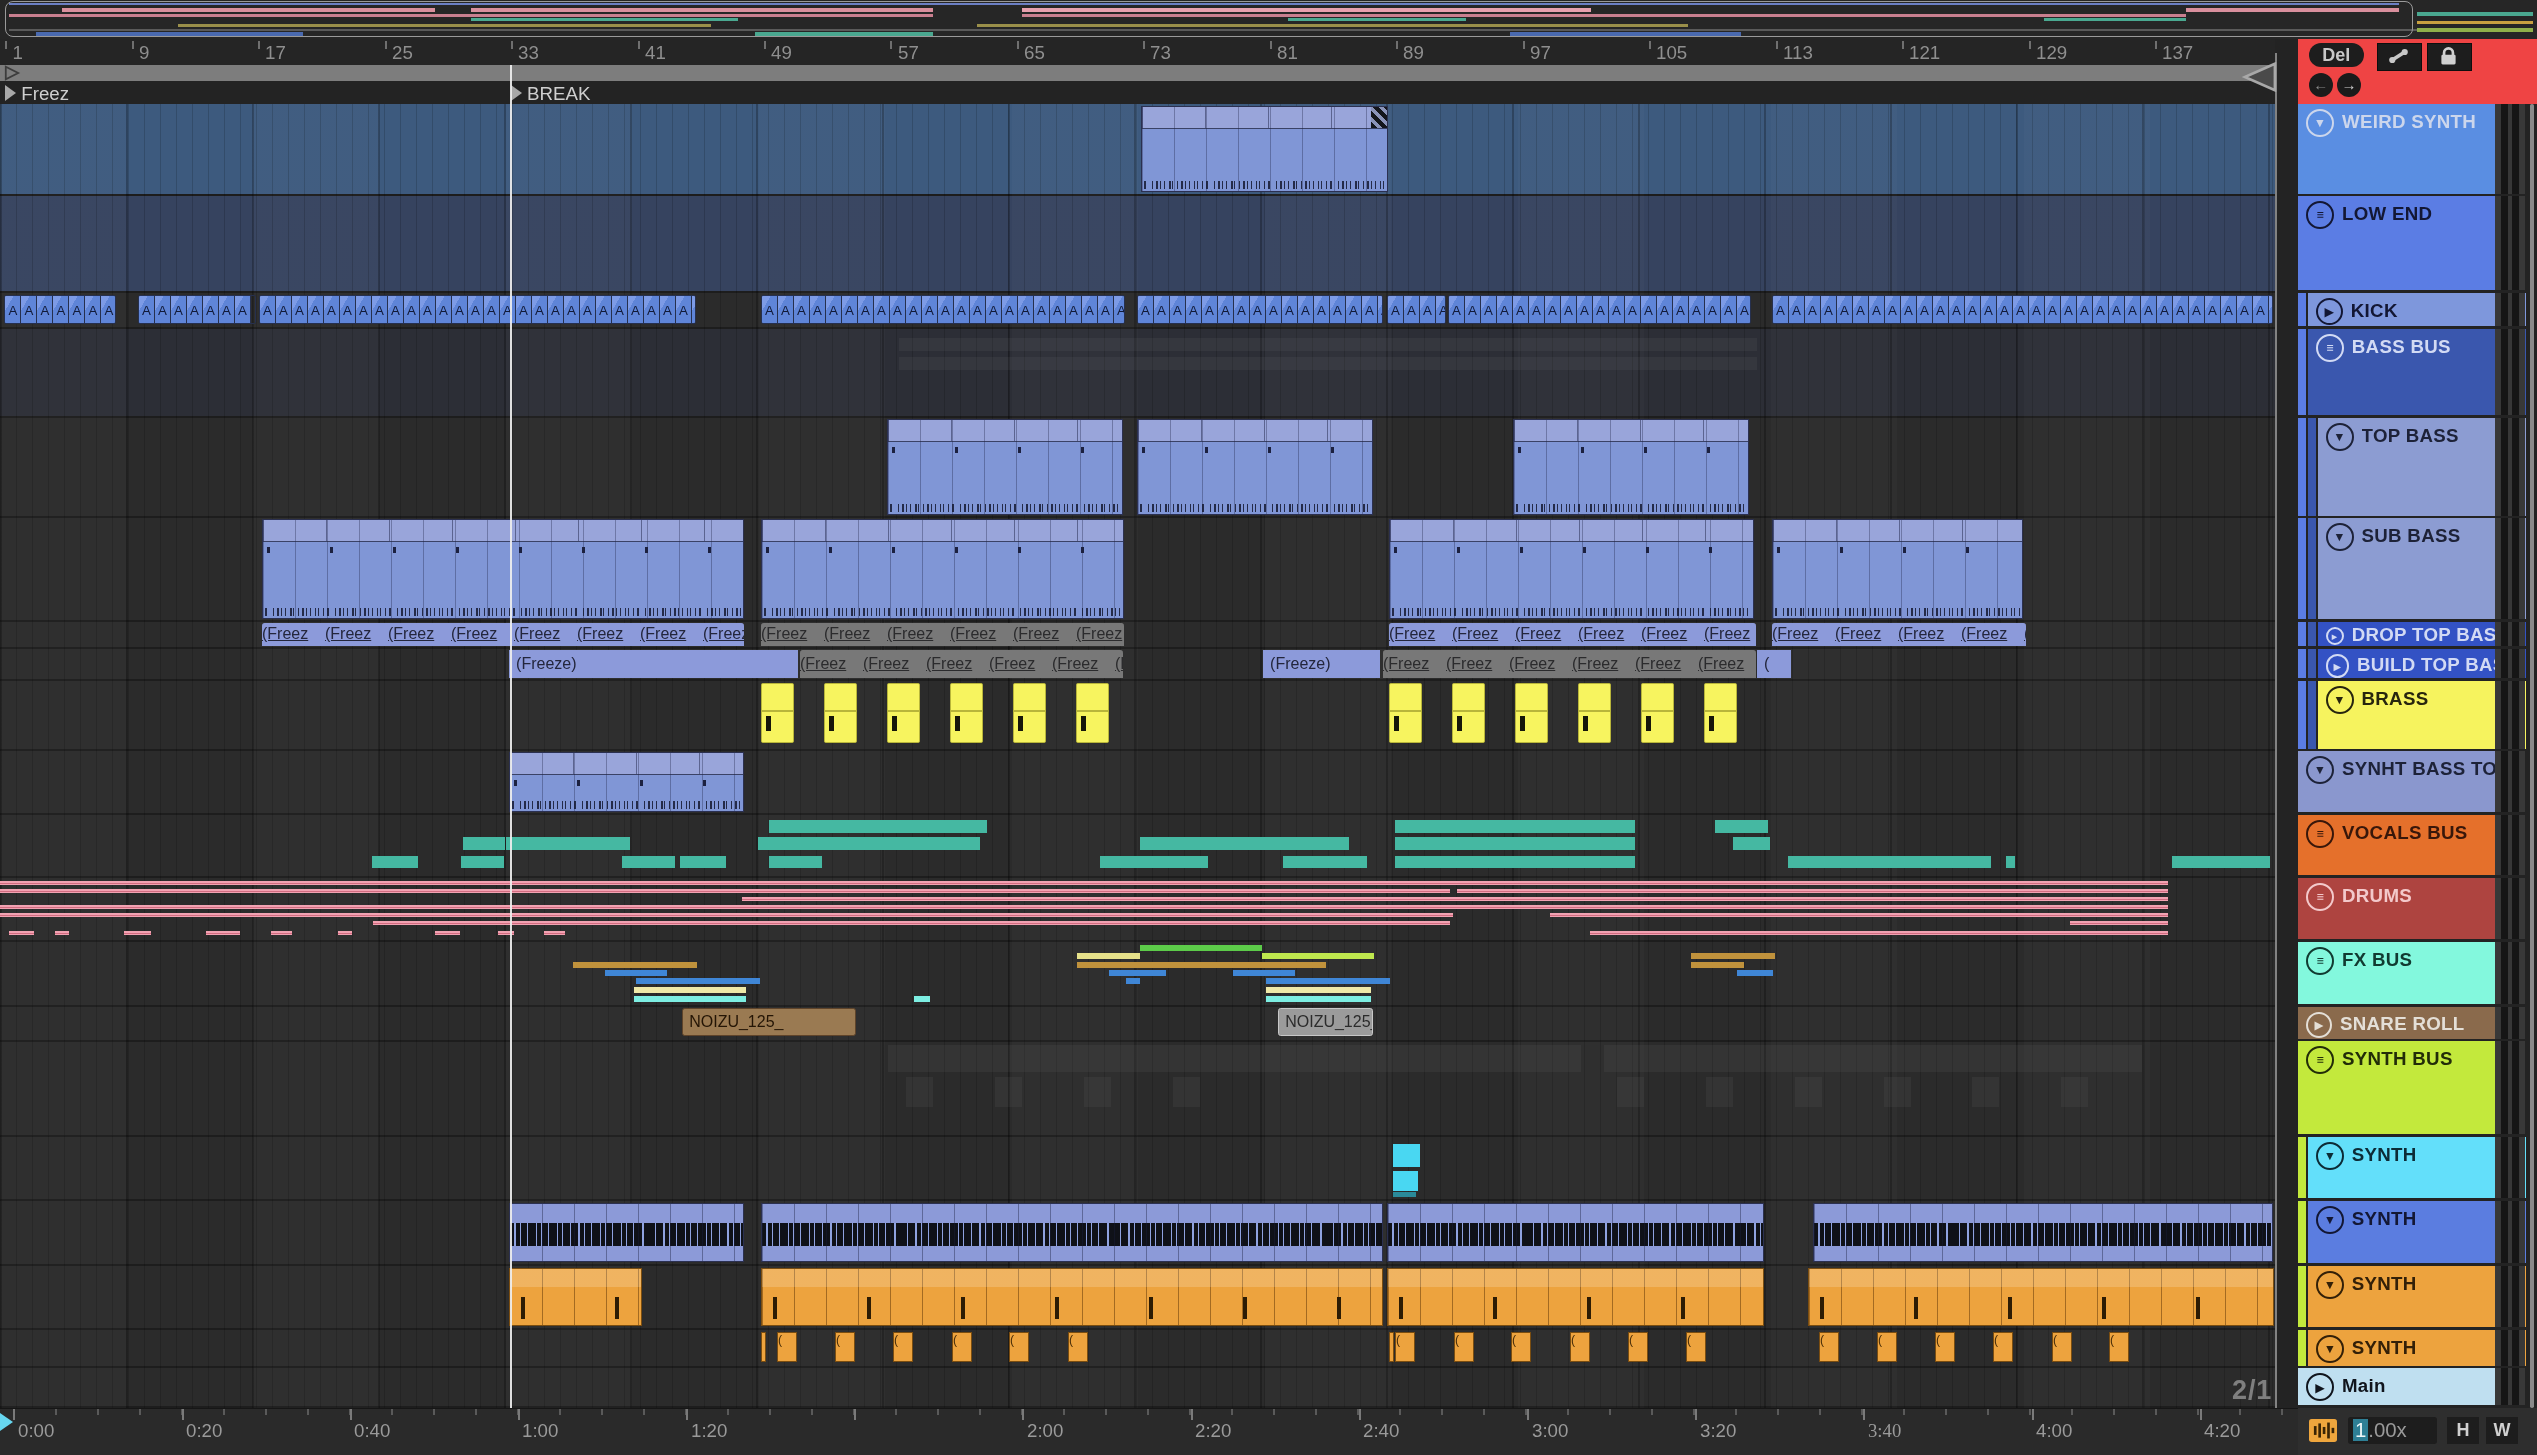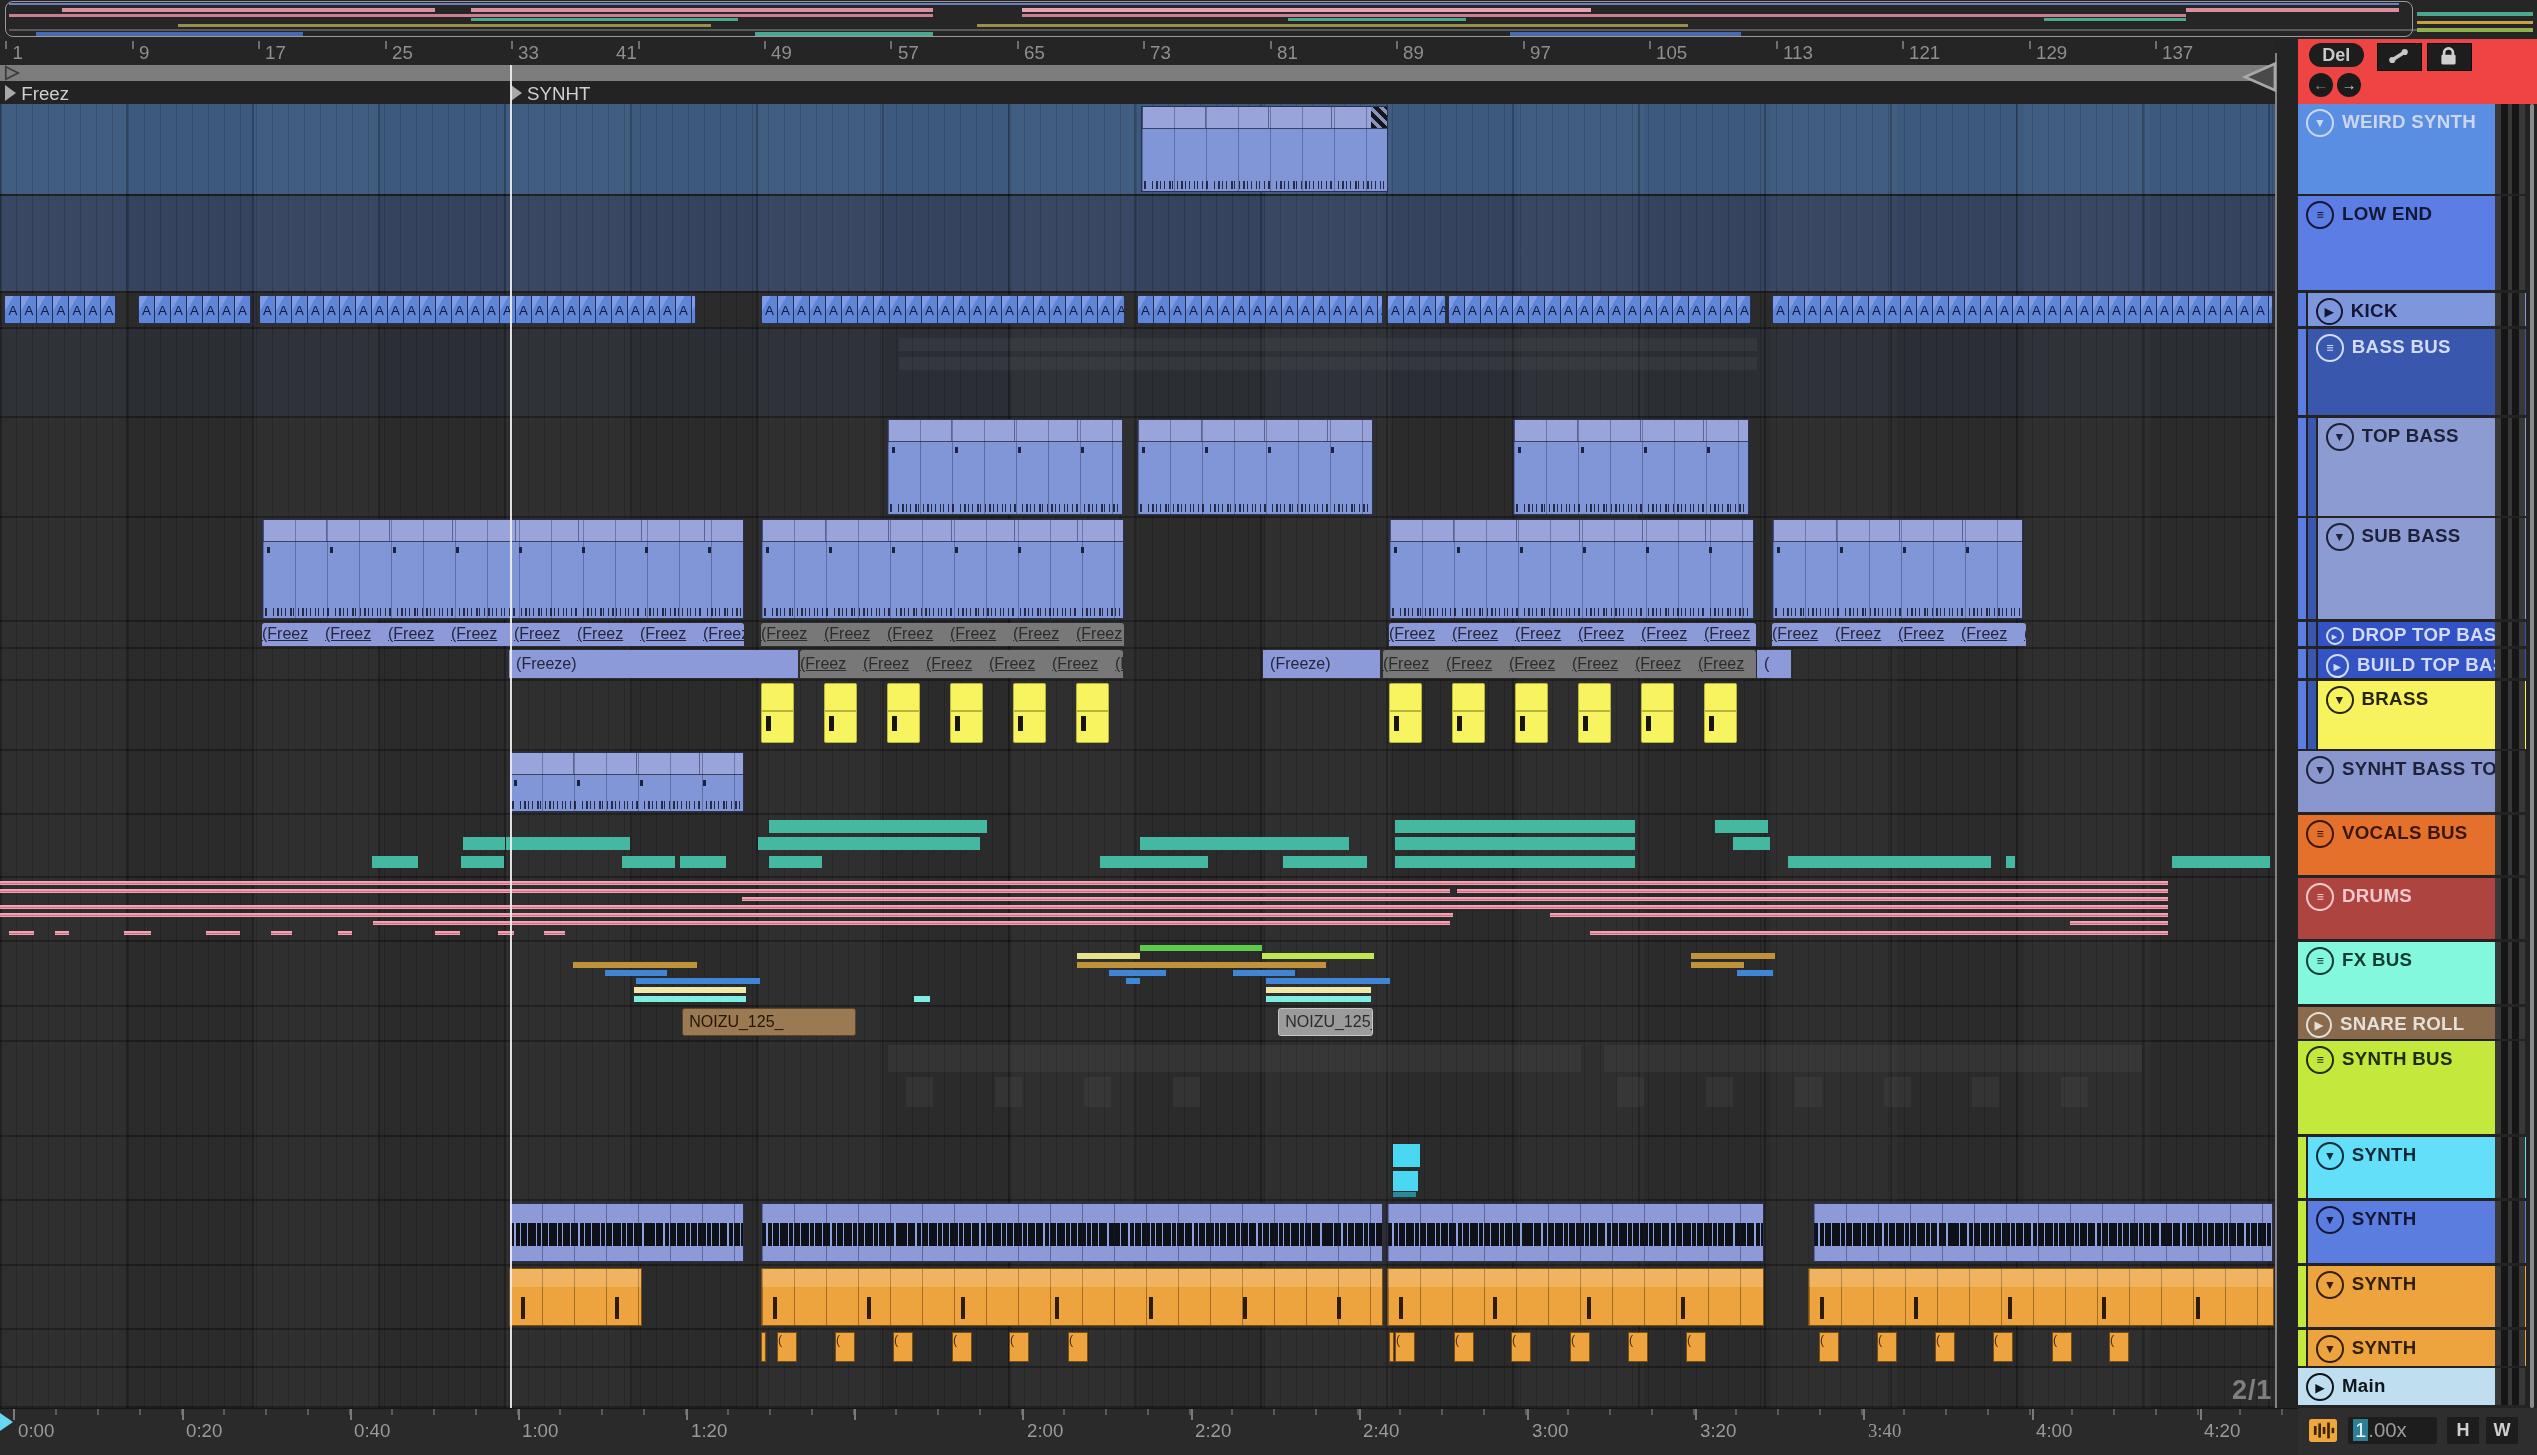--- a/index.html
+++ b/index.html
@@ -123,21 +123,21 @@
       <div class="bnum" style="left: 12.4px;">1</div>
       <div class="btick" style="left: 132px;"></div>
       <div class="bnum" style="left: 139px;">9</div>
       <div class="btick" style="left: 258px;"></div>
       <div class="bnum" style="left: 265px;">17</div>
       <div class="btick" style="left: 385px;"></div>
       <div class="bnum" style="left: 392px;">25</div>
       <div class="btick" style="left: 511px;"></div>
       <div class="bnum" style="left: 518px;">33</div>
       <div class="btick" style="left: 638px;"></div>
-      <div class="bnum" style="left: 616px;">41</div>
+      <div class="bnum" style="left: 645px;">41</div>
       <div class="btick" style="left: 764px;"></div>
       <div class="bnum" style="left: 771px;">49</div>
       <div class="btick" style="left: 890px;"></div>
       <div class="bnum" style="left: 898px;">57</div>
       <div class="btick" style="left: 1017px;"></div>
       <div class="bnum" style="left: 1024px;">65</div>
       <div class="btick" style="left: 1143px;"></div>
       <div class="bnum" style="left: 1150px;">73</div>
       <div class="btick" style="left: 1270px;"></div>
       <div class="bnum" style="left: 1277px;">81</div>
@@ -160,21 +160,21 @@
   <div class="abs" id="scrub">
     <svg width="19.5" height="16" style="position:absolute;left:3.6px;top:0" viewBox="0 0 22 18">
       <polygon points="2,2 16,9 2,16" fill="none" stroke="#3c3c3c" stroke-width="2"></polygon>
     </svg>
   </div>
 
   <div class="abs" id="marker-row">
       <div class="marker-flag" style="left: 5.3px;"></div>
       <div class="marker-label" style="left: 21.3px;">Freez</div>
       <div class="marker-flag" style="left: 511px;"></div>
-      <div class="marker-label" style="left: 527px;">SYNHT</div>
+      <div class="marker-label" style="left: 527px;">BREAK</div>
     </div>
 
   <div class="abs" id="track-area">
     <div id="rows">
         <div class="trow" style="top: 0px; height: 92px; background: rgb(61, 90, 126);"></div>
         <div class="trow" style="top: 92px; height: 97px; background: rgb(54, 67, 95);"></div>
         <div class="trow" style="top: 189px; height: 36px;"></div>
         <div class="trow" style="top: 225px; height: 89px; background: rgb(44, 46, 54);"></div>
         <div class="trow" style="top: 314px; height: 100px;"></div>
         <div class="trow" style="top: 414px; height: 104px;"></div>

